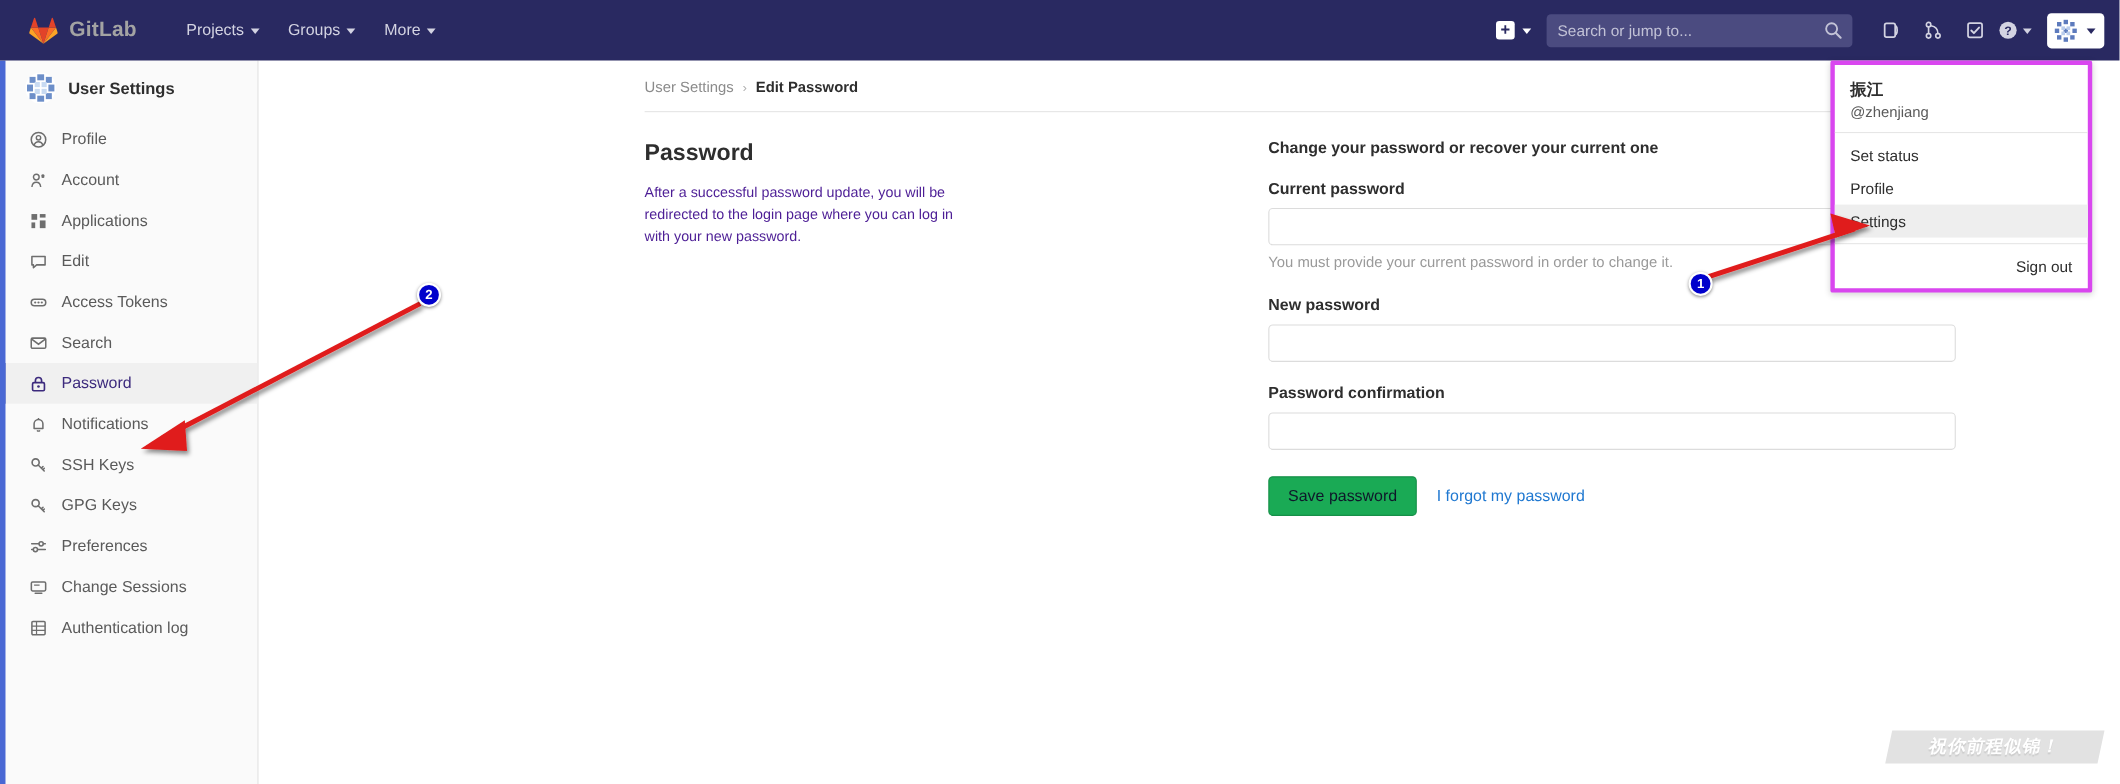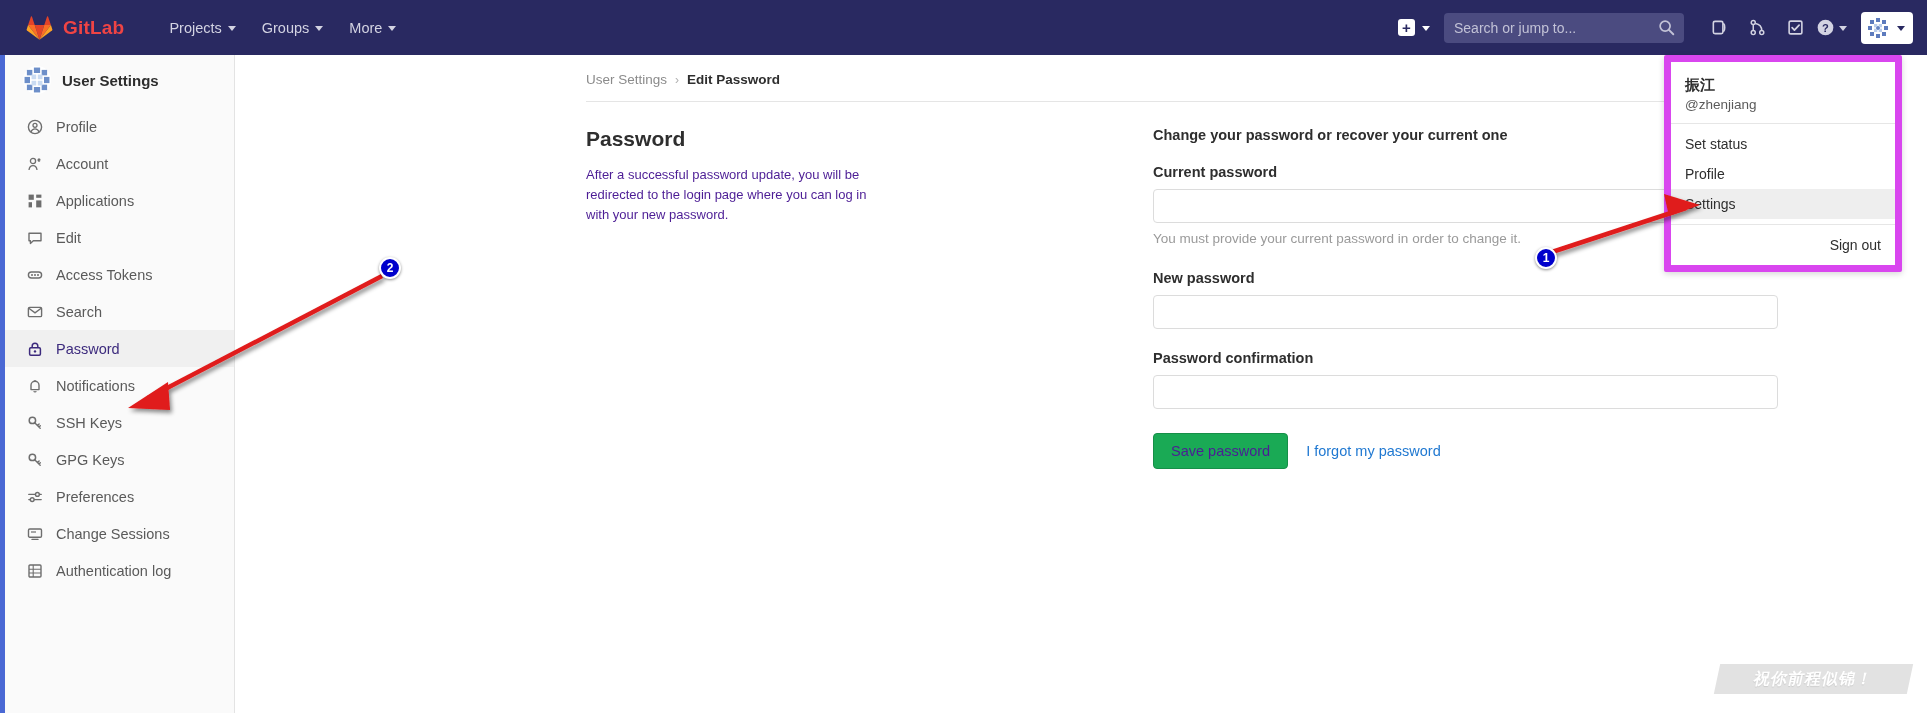--- a/index.html
+++ b/index.html
@@ -15,21 +15,21 @@
   .navbar {
     position: absolute; top: 0; left: 0;
     width: 1927px; height: 55px;
     background: #292961;
     display: flex; align-items: center;
     z-index: 30;
   }
   .nav-left { display: flex; align-items: center; height: 100%; padding-left: 26px; }
   .gl-logo { width: 27px; height: 26px; margin-right: 10px; display:block; }
   .brand-text {
-    color: #ef4444; font-size: 19px; font-weight: 700; letter-spacing: .2px;
+    color: #a3a3a3; font-size: 19px; font-weight: 700; letter-spacing: .2px;
     margin-right: 32px;
   }
   .nav-menu { display: flex; align-items: center; gap: 0px; }
   .nav-menu-item {
     color: #d3d3e2; font-size: 14.5px; padding: 8px 13px;
     display: flex; align-items: center; gap: 6px; cursor: pointer;
     border-radius: 3px;
   }
   .caret { width: 0; height: 0; border-left: 4px solid transparent; border-right: 4px solid transparent;
            border-top: 5px solid currentColor; display:inline-block; position: relative; top:1px;}
@@ -37,21 +37,21 @@
   .nav-right { margin-left: auto; display: flex; align-items: center; height: 100%; padding-right: 14px; }
 
   .plus-box { display: flex; align-items: center; gap: 7px; color: #ffffff; padding: 6px 8px; cursor: pointer; margin-right: 6px;}
   .plus-sq {
     width: 17px; height: 17px; border-radius: 3px; background: #ffffff; color: #292961;
     display: flex; align-items: center; justify-content: center;
     font-size: 15px; font-weight: 700; line-height: 1;
   }
 
   .searchbox {
-    position: relative; width: 240px; height: 30px;
+    position: relative; width: 278px; height: 30px;
     background: #4b4b80; border-radius: 4px;
     display: flex; align-items: center; padding: 0 10px;
     margin-right: 16px; cursor: text;
   }
   .searchbox input {
     background: transparent; border: 0; outline: 0; color: #ffffff;
     font-size: 14px; width: 100%; font-family: "Liberation Sans", sans-serif;
   }
   .searchbox input::placeholder { color: #c2c2d6; }
   .search-ic { position: absolute; right: 9px; top: 6px; }
@@ -121,30 +121,30 @@
     width: 625px; height: 34px;
     border: 1px solid #dcdcdc; border-radius: 4px; background: #ffffff;
     padding: 0 10px; font-size: 14px; outline: none;
     font-family: "Liberation Sans", sans-serif;
   }
   .help-text { font-size: 13.5px; color: #9a9a9a; margin-top: 8px; }
   .spacer-a { height: 24px; }
   .spacer-b { height: 21px; }
   .actions { display: flex; align-items: center; gap: 18px; margin-top: 24px; }
   .btn-save {
-    background: #1aaa55; color: #4c1d95; border: 1px solid #168f48; border-radius: 4px;
+    background: #1aaa55; color: #0f172a; border: 1px solid #168f48; border-radius: 4px;
     font-size: 14.5px; padding: 9px 17px; cursor: pointer;
     font-family: "Liberation Sans", sans-serif;
   }
   .link-forgot { color: #1f78d1; font-size: 14.5px; text-decoration: none; cursor: pointer; }
 
   
   .dropdown {
     position: absolute; left: 1664px; top: 55px; width: 238px;
-    background: #ffffff; border: 7px solid #d946ef; border-radius: 2px;
+    background: #ffffff; border: 4px solid #d946ef; border-radius: 2px;
     box-shadow: 0 2px 6px rgba(0,0,0,.16);
     z-index: 40;
   }
   .dd-head { padding: 13px 14px 11px 14px; border-bottom: 1px solid #e6e6e6; }
   .dd-name { font-size: 15px; font-weight: 700; color: #2e2e2e; line-height: 1.3; }
   .dd-handle { font-size: 13.5px; color: #5a5a5a; margin-top: 2px; }
   .dd-group { padding: 5px 0; }
   .dd-group + .dd-group { border-top: 1px solid #e6e6e6; text-align: right; }
   .dd-item { padding: 7px 14px; font-size: 14px; color: #2e2e2e; cursor: pointer; }
   .dd-item.hl { background: #eeeeee; }

